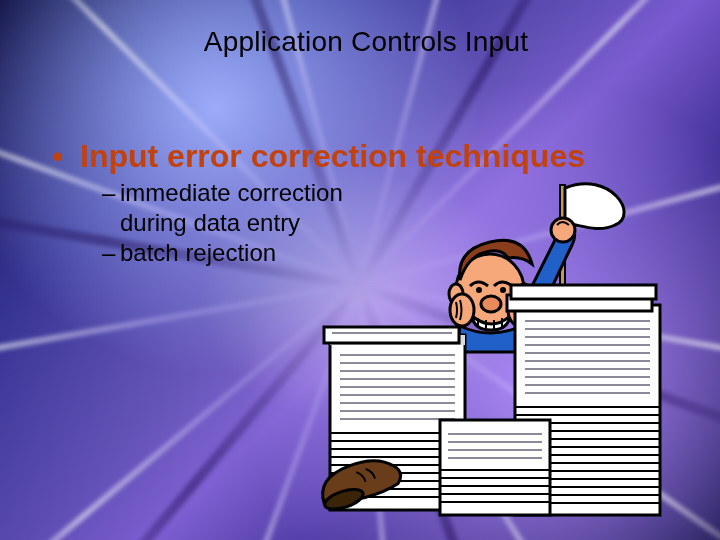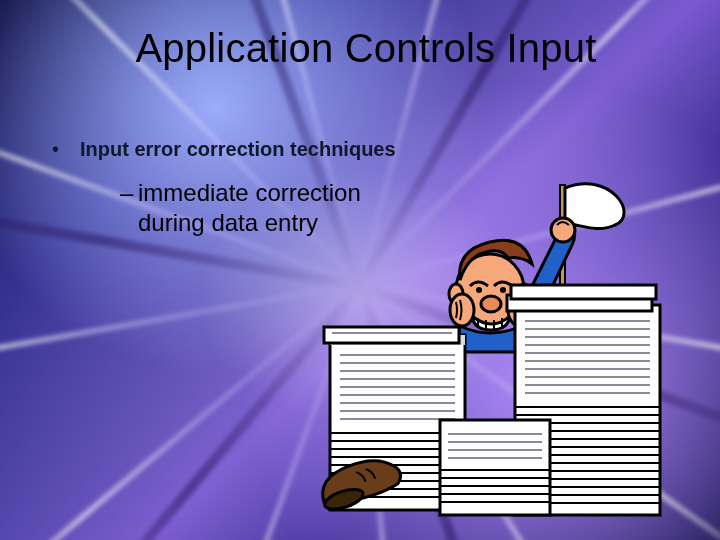--- a/index.html
+++ b/index.html
@@ -25,33 +25,33 @@
   }
   .streaks span.dark {
     background: linear-gradient(90deg, rgba(0,0,0,0) 0%, rgba(30,10,80,0.45) 50%, rgba(0,0,0,0) 100%);
     height:10px;
   }
   .title {
     position: absolute;
     top: 26px;
     left: 12px; right: 0;
     text-align: center;
-    font-size: 40px;
+    font-size: 28px;
     font-weight: 400;
     color: #000;
     letter-spacing: 0.2px;
   }
   .bullet1 {
     position: absolute;
     top: 138px;
     left: 56px;
     right: 40px;
-    font-size: 20px;
+    font-size: 32px;
     font-weight: 700;
-    color: #0f172a;
+    color: #c2410c;
   }
   .bullet1::before {
     content: "•";
     display: inline-block;
     width: 28px;
     margin-left: -4px;
     font-weight: 400;
   }
   .sublist {
     position: absolute;
@@ -61,21 +61,21 @@
     font-size: 24px;
     line-height: 1.25;
     color: #000;
   }
   .sublist .item::before {
     content: "–";
     display: inline-block;
     width: 18px;
     margin-left: -18px;
   }
-  .sublist .item { margin-left: 32px; }
+  .sublist .item { margin-left: 14px; }
 
   
   .clipart { position:absolute; left:310px; top:170px; width:380px; height:360px; }
   .clipart svg { width:100%; height:100%; }
 </style>
 </head>
 <body>
 
 <div class="streaks" aria-hidden="true">
   <span style="transform:rotate(10deg)"></span>
@@ -98,20 +98,21 @@
   <span class="dark" style="transform:rotate(250deg)"></span>
   <span class="dark" style="transform:rotate(300deg)"></span>
 </div>
 
 <div class="title">Application Controls Input</div>
 
 <div class="bullet1">Input error correction techniques</div>
 
 <div class="sublist">
   <div class="item">immediate correction during data entry</div>
+  <div class="item">batch rejection</div>
 </div>
 
 <div class="clipart">
 <svg viewBox="0 0 380 360">
 
   <g>
     <rect x="250" y="15" width="5" height="150" fill="#c69a4a" stroke="#000" stroke-width="2"></rect>
     <path d="M255 18 C 300 0, 330 45, 305 55 C 285 65, 260 50, 255 55 Z" fill="#ffffff" stroke="#000" stroke-width="3"></path>
   </g>
 

